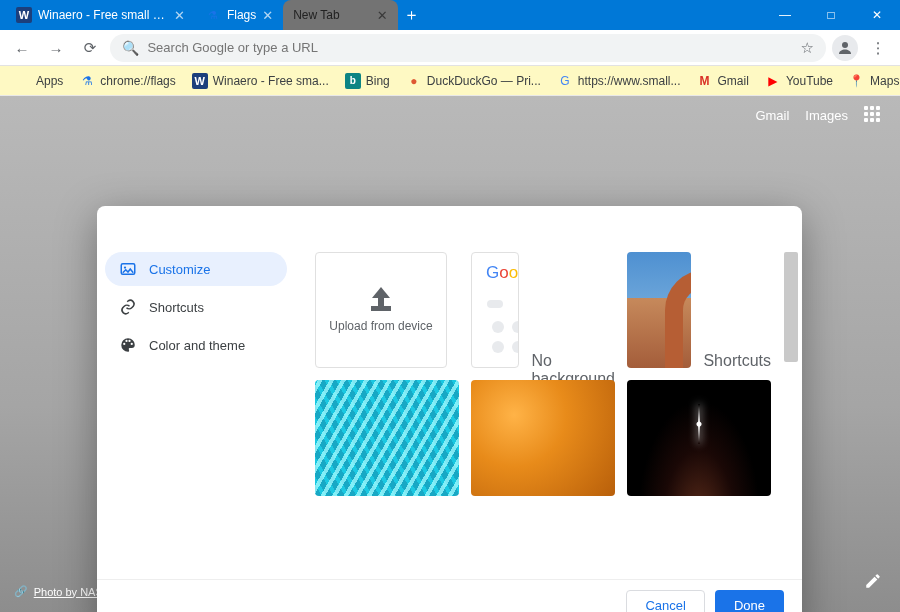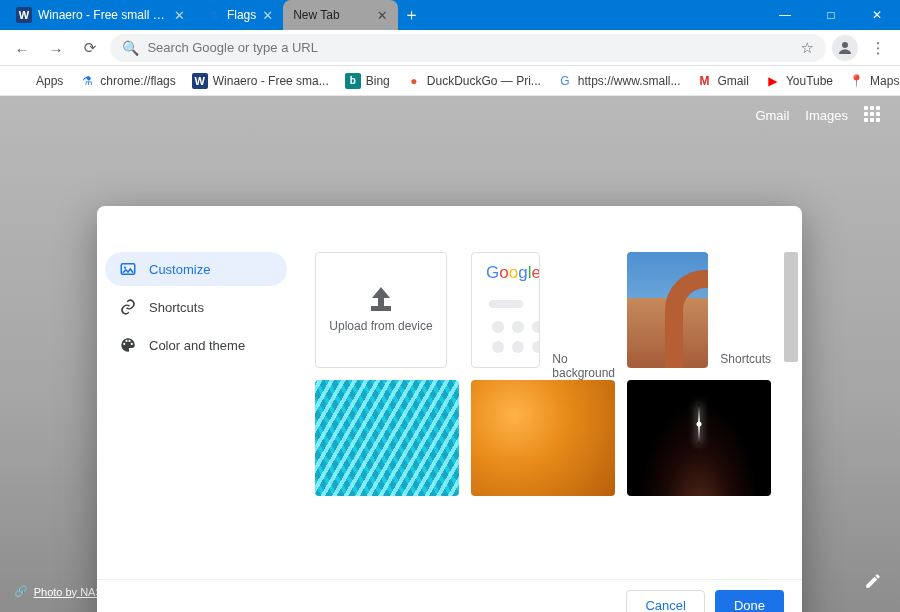--- a/index.html
+++ b/index.html
@@ -1,37 +1,37 @@
 <!DOCTYPE html>
 <html><head>
 <meta charset="utf-8">
 <style>
   * { box-sizing: border-box; margin: 0; padding: 0; font-family: "Segoe UI", Arial, sans-serif; }
   body { width: 900px; height: 612px; overflow: hidden; position: relative; background: #bababa; }
   .titlebar { height: 30px; background: #0078d7; display: flex; align-items: stretch; color: #fff; }
   .tabs { display: flex; flex: 1; align-items: stretch; padding-left: 6px; }
   .tab { display: flex; align-items: center; gap: 6px; padding: 0 10px; height: 30px; font-size: 12px; max-width: 200px; position: relative; }
   .tab.inactive { color: #fff; }
-  .tab.active { background: #a3a3a3; color: #222; border-top-left-radius: 8px; border-top-right-radius: 8px; gap: 37px; }
+  .tab.active { background: #737373; color: #222; border-top-left-radius: 8px; border-top-right-radius: 8px; gap: 37px; }
   .tab .tab-title { white-space: nowrap; overflow: hidden; text-overflow: ellipsis; max-width: 130px; }
   .tab .tab-close { font-size: 13px; opacity: .7; }
   .tab .tab-icon { width: 16px; height: 16px; display: inline-flex; align-items: center; justify-content: center; font-size: 11px; }
   .newtab-btn { width: 28px; display: flex; align-items: center; justify-content: center; color: #fff; font-size: 16px; }
   .wincontrols { display: flex; }
   .winbtn { width: 46px; display: flex; align-items: center; justify-content: center; color: #fff; font-size: 12px; }
 
   .toolbar { height: 36px; background: #fff; display: flex; align-items: center; padding: 0 8px; gap: 6px; border-bottom: 1px solid #e2e2e2; }
   .tb-icon { width: 28px; height: 28px; display: flex; align-items: center; justify-content: center; color: #5f6368; border-radius: 50%; font-size: 15px; }
   .omnibox { flex: 1; height: 28px; background: #f1f3f4; border-radius: 14px; display: flex; align-items: center; padding: 0 12px; gap: 8px; }
   .omnibox .o-icon { color: #5f6368; font-size: 14px; }
   .omnibox input { border: none; background: transparent; flex: 1; font-size: 13px; color: #5f6368; outline: none; }
   .omnibox .star { color: #5f6368; font-size: 15px; }
   .profile { width: 26px; height: 26px; border-radius: 50%; background: #e8eaed; color: #5f6368; display: flex; align-items: center; justify-content: center; font-size: 16px; }
 
-  .bookmarks { height: 30px; background: #ffffff; display: flex; align-items: center; padding: 0 8px; gap: 2px; border-bottom: 1px solid #e8e8e8; }
+  .bookmarks { height: 30px; background: #fef9c3; display: flex; align-items: center; padding: 0 8px; gap: 2px; border-bottom: 1px solid #e8e8e8; }
   .bm { display: flex; align-items: center; gap: 5px; padding: 3px 7px; font-size: 12px; color: #3c4043; border-radius: 4px; white-space: nowrap; }
   .bm .bm-icon { width: 16px; height: 16px; display: inline-flex; align-items: center; justify-content: center; font-size: 12px; }
 
   .content { position: relative; height: calc(612px - 30px - 36px - 30px); background: linear-gradient(180deg, #b9b9b9 0%, #a5a5a5 60%, #8d8d8d 100%); }
   .ntp-links { position: absolute; top: 10px; right: 18px; display: flex; gap: 16px; align-items: center; color: #fff; font-size: 13px; }
   .apps-grid { width: 18px; height: 18px; display: grid; grid-template-columns: repeat(3,4px); grid-template-rows: repeat(3,4px); gap: 2px; }
   .apps-grid span { background: #fff; border-radius: 1px; }
 
   .attribution { position: absolute; left: 14px; bottom: 14px; display: flex; align-items: center; gap: 6px; color: #fff; font-size: 11px; }
   .attribution span:last-child { text-decoration: underline; }
@@ -44,21 +44,21 @@
   .sidebar { width: 200px; padding: 46px 10px 10px 8px; }
   .dialog-title { position: absolute; left: 218px; top: 18px; font-size: 15px; color: #3c4043; }
   .side-item { display: flex; align-items: center; gap: 12px; height: 34px; padding: 0 14px; font-size: 13px; color: #3c4043; border-radius: 17px; margin-bottom: 4px; }
   .side-item.active { background: #e8f0fe; color: #1a73e8; }
   .side-icon { width: 18px; height: 18px; display: inline-flex; align-items: center; justify-content: center; }
 
   .grid-wrap { flex: 1; position: relative; padding: 46px 22px 0 18px; overflow: hidden; }
   .grid { display: grid; grid-template-columns: repeat(3, 144px); gap: 12px 12px; }
   .tile { display: flex; flex-direction: row; gap: 12px; align-items: flex-end; }
   .tile-box { width: 144px; height: 116px; border: 1px solid #e0e0e0; border-radius: 4px; background: #fff; display: flex; flex-direction: column; align-items: center; justify-content: center; gap: 8px; overflow: hidden; position: relative; }
-  .tile-caption { font-size: 12px; color: #5f6368; height: 16px; }
+  .tile-caption { font-size: 16px; color: #5f6368; height: 16px; }
 
   .upload-icon { width: 24px; height: 24px; position: relative; }
   .upload-icon::before { content: ""; position: absolute; bottom: 0; left: 2px; right: 2px; height: 5px; background: #5f6368; }
   .upload-icon::after { content: ""; position: absolute; top: 0; left: 50%; transform: translateX(-50%); border-left: 9px solid transparent; border-right: 9px solid transparent; border-bottom: 11px solid #5f6368; }
   .upload-stem { position: absolute; top: 10px; left: 50%; transform: translateX(-50%); width: 6px; height: 9px; background: #5f6368; }
   .upload-label { font-size: 12px; color: #5f6368; }
 
   .no-bg-preview { width: 100%; height: 100%; padding: 10px 14px; display: flex; flex-direction: column; justify-content: space-between; }
   .google-logo span { font-size: 17px; font-weight: 500; font-family: "Product Sans", Arial, sans-serif; }
   .searchbar { height: 8px; background: #e8eaed; border-radius: 4px; width: 86%; margin: 4px auto 0; }

